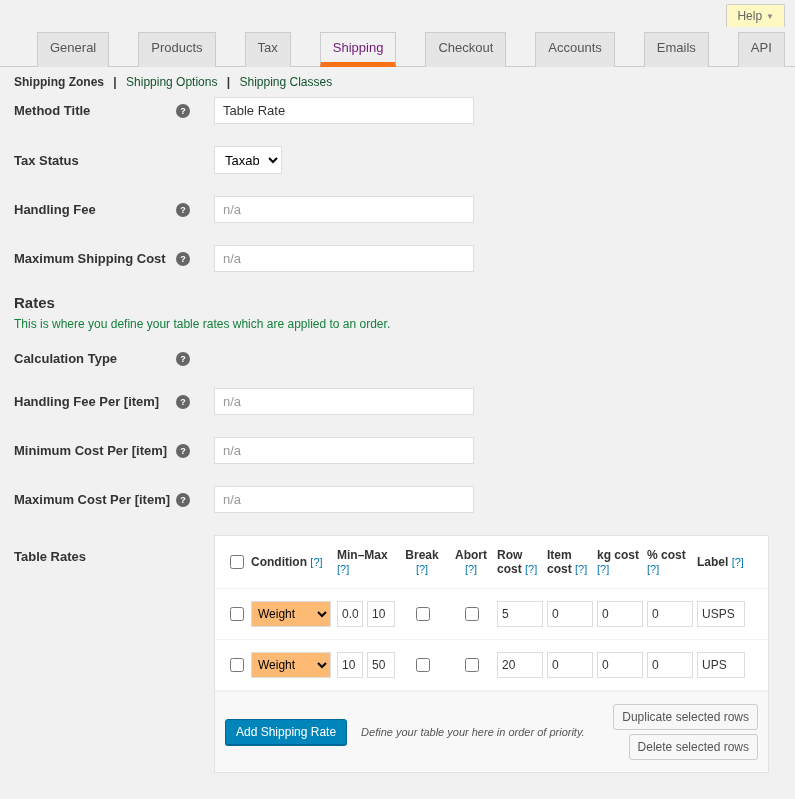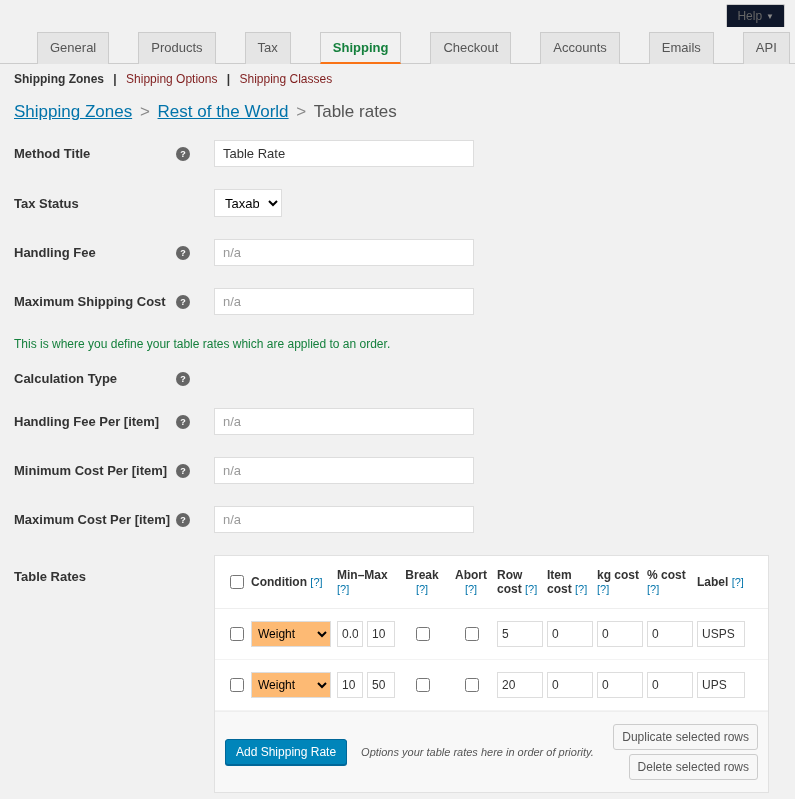--- a/index.html
+++ b/index.html
@@ -10,21 +10,21 @@
     color: #444;
     background: #f1f1f1;
     width: 795px;
   }
   .top-bar {
     display: flex;
     justify-content: flex-end;
     padding: 4px 10px 0 10px;
   }
   .help-btn {
-    background: #0f172a;
+    background: #fef9c3;
     border: 1px solid #ccc;
     border-bottom: none;
     border-radius: 2px 2px 0 0;
     padding: 4px 10px;
     font-size: 12px;
     color: #666;
     cursor: pointer;
     display: flex;
     align-items: center;
     gap: 4px;
@@ -48,31 +48,31 @@
     color: #555;
     margin-right: 2px;
     cursor: pointer;
     font-size: 13px;
     position: relative;
     top: 1px;
     margin-left: 27px;
   }
   .tab.active {
     background: #f1f1f1;
-    border-bottom: 2px solid #f97316;
-    font-weight: 700;
-    color: #15803d;
+    border-bottom: 5px solid #f97316;
+    font-weight: 400;
+    color: #701a75;
   }
   .subnav {
     padding: 8px 14px;
     font-size: 12px;
     color: #888;
   }
   .subnav span { color: #333; font-weight: bold; }
-  .subnav a { color: #7f1d1d; text-decoration: none; }
+  .subnav a { color: #14532d; text-decoration: none; }
   .subnav-sep { color: #ccc; margin: 0 6px; }
   .content { padding: 0 14px 30px 14px; }
   .breadcrumb {
     font-size: 17px;
     margin: 8px 0 18px 0;
     color: #555;
   }
   .breadcrumb a { color: #0073aa; text-decoration: underline; }
   .breadcrumb .sep { color: #888; margin: 0 3px; }
   .form-row {
@@ -240,27 +240,20 @@
 <div class="subnav">
   <span>Shipping Zones</span>
   <span class="subnav-sep">|</span>
   <a href="#">Shipping Options</a>
   <span class="subnav-sep">|</span>
   <a href="#">Shipping Classes</a>
 </div>
 
 <div class="content">
 
-  <div class="breadcrumb">
-    <a href="#">Shipping Zones</a>
-    <span class="sep">&gt;</span>
-    <a href="#">Rest of the World</a>
-    <span class="sep">&gt;</span>
-    <span>Table rates</span>
-  </div>
 
   <div class="form-row">
     <div class="label-col">
       <span>Method Title</span>
       <span class="help-icon">?</span>
     </div>
     <input type="text" value="Table Rate" style="">
   </div>
 
   <div class="form-row">
@@ -281,20 +274,21 @@
   </div>
 
   <div class="form-row">
     <div class="label-col">
       <span>Maximum Shipping Cost</span>
       <span class="help-icon">?</span>
     </div>
     <input type="text" placeholder="n/a" style="">
   </div>
 
+  <div class="section-hdr">Rates</div>
   <div class="section-desc">This is where you define your table rates which are applied to an order.</div>
 
   <div class="form-row">
     <div class="label-col">
       <span>Calculation Type</span>
       <span class="help-icon">?</span>
     </div>
   </div>
 
   <div class="form-row">
@@ -362,21 +356,21 @@
         <div class="col-abort"><input type="checkbox" style=""></div>
         <div class="col-cost"><input type="text" value="20" style=""></div>
         <div class="col-cost"><input type="text" value="0" style=""></div>
         <div class="col-cost"><input type="text" value="0" style=""></div>
         <div class="col-cost"><input type="text" value="0" style=""></div>
         <div class="col-lbl"><input type="text" value="UPS" style=""></div>
       </div>
 
       <div class="rates-footer">
         <button class="btn-primary">Add Shipping Rate</button>
-        <span class="priority-text">Options your table rates here in order of priority.</span>
+        <span class="priority-text">Define your table your here in order of priority.</span>
         <div class="footer-btns">
           <button class="btn-secondary">Duplicate selected rows</button>
           <button class="btn-secondary">Delete selected rows</button>
         </div>
       </div>
     </div>
   </div>
 
 </div>
 

